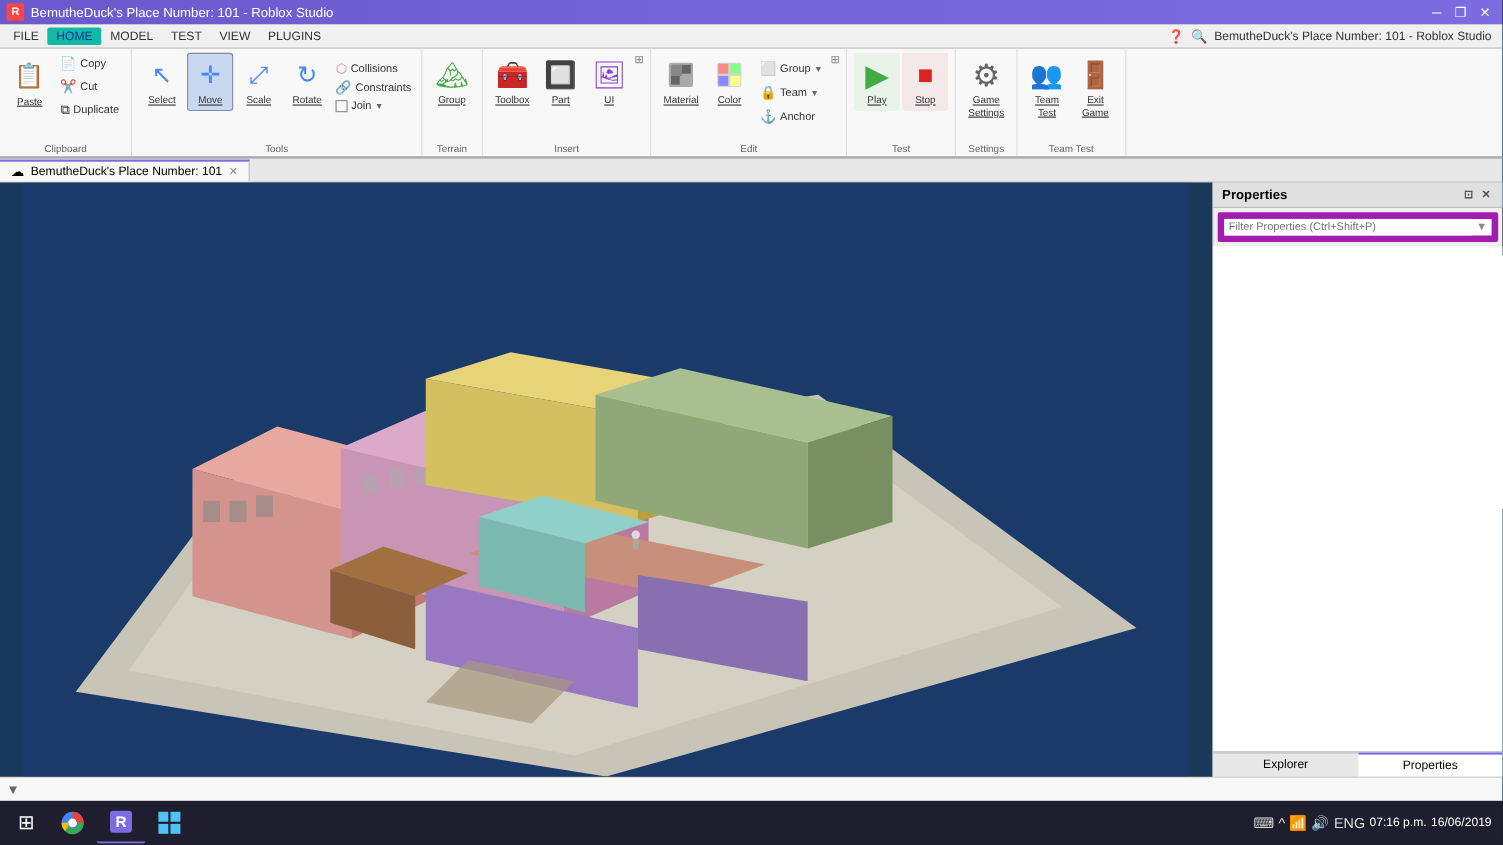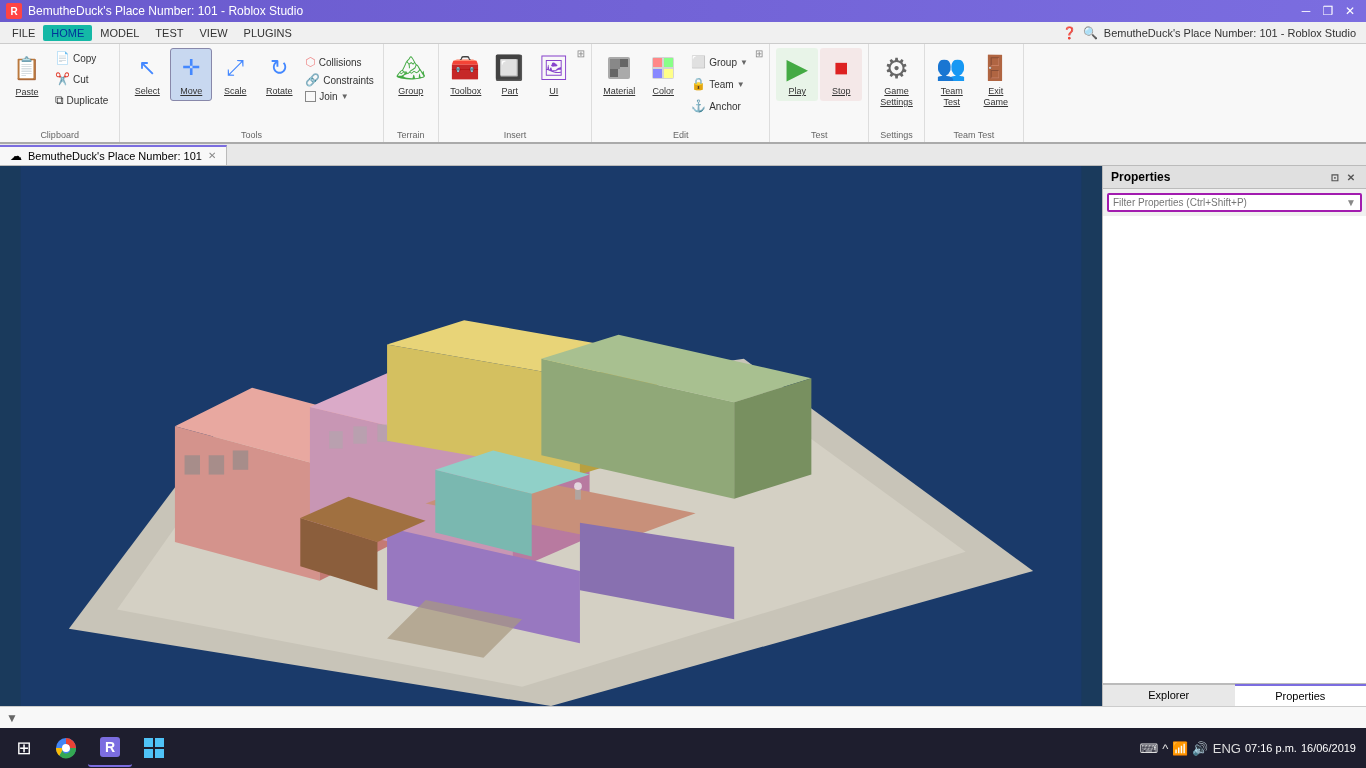--- a/index.html
+++ b/index.html
@@ -180,21 +180,21 @@
       font-weight: bold;
       border-bottom: 1px solid #bbb;
       display: flex;
       align-items: center;
       justify-content: space-between;
     }
     #properties-filter {
       margin: 4px;
       display: flex;
       align-items: center;
-      border: 2px solid #a21caf;
+      border: 6px solid #a21caf;
       background: white;
       border-radius: 2px;
     }
     #properties-filter input {
       border: none;
       outline: none;
       font-size: 10px;
       padding: 2px 4px;
       flex: 1;
       color: #888;

